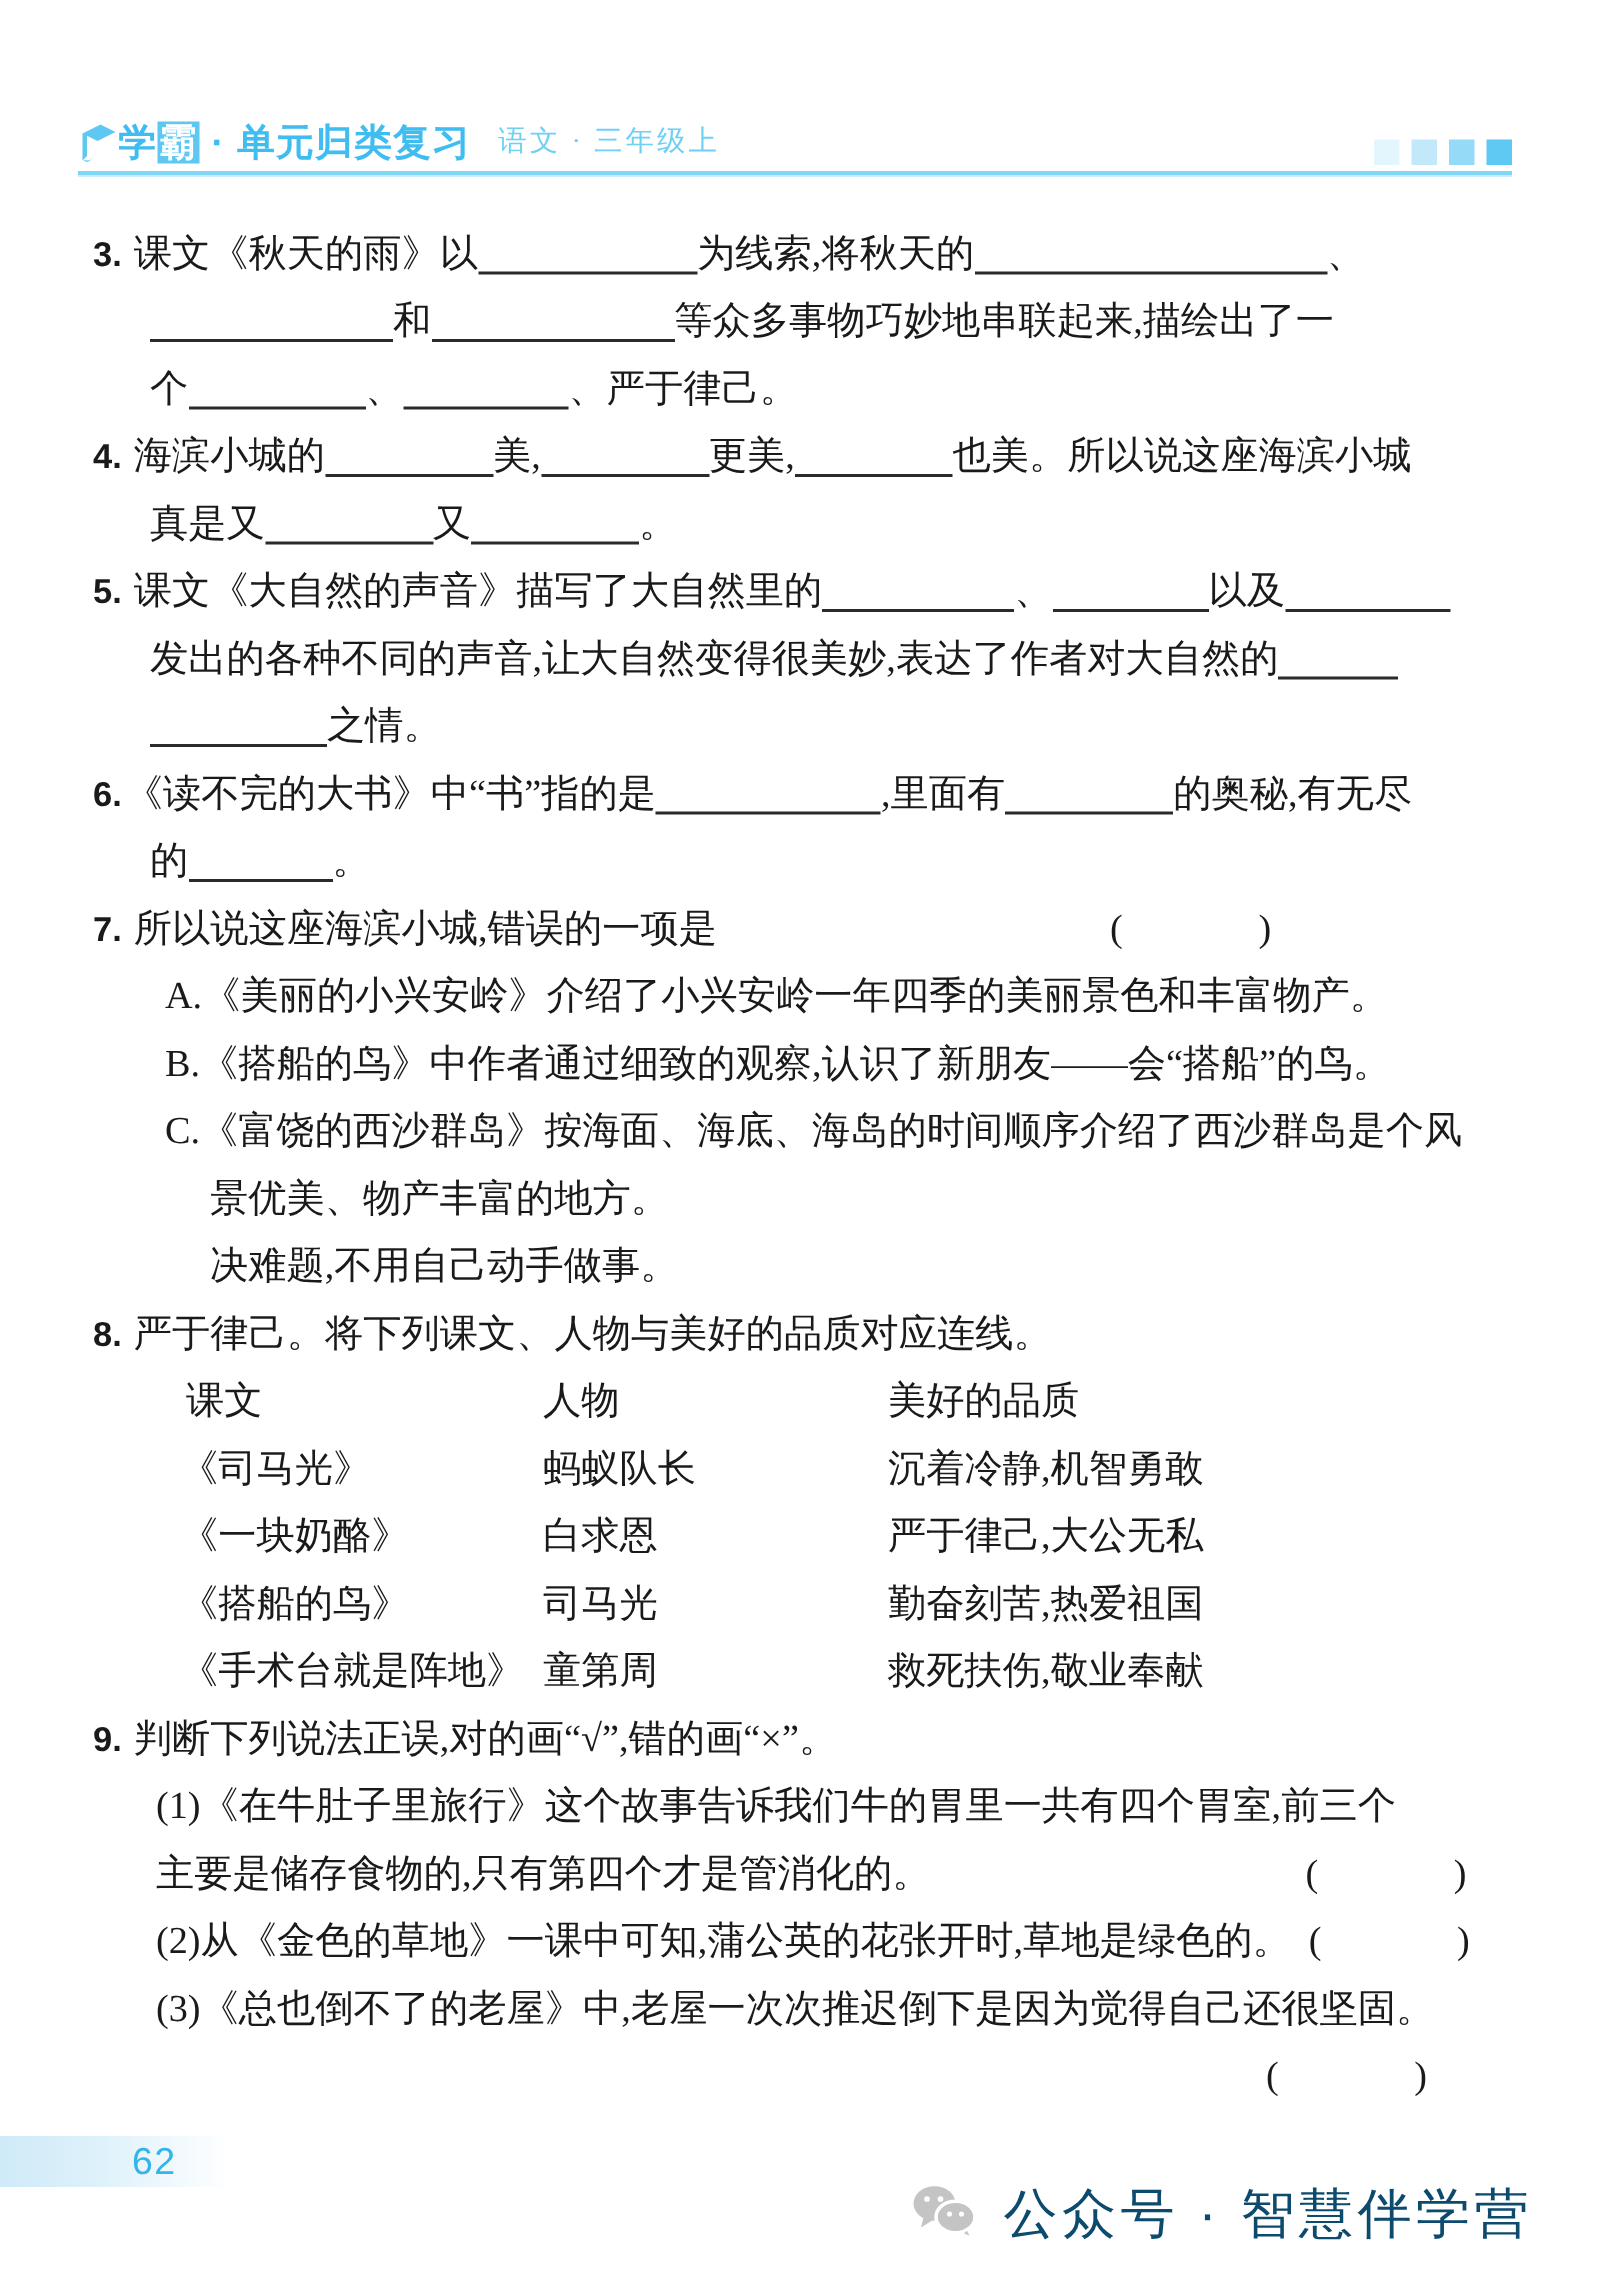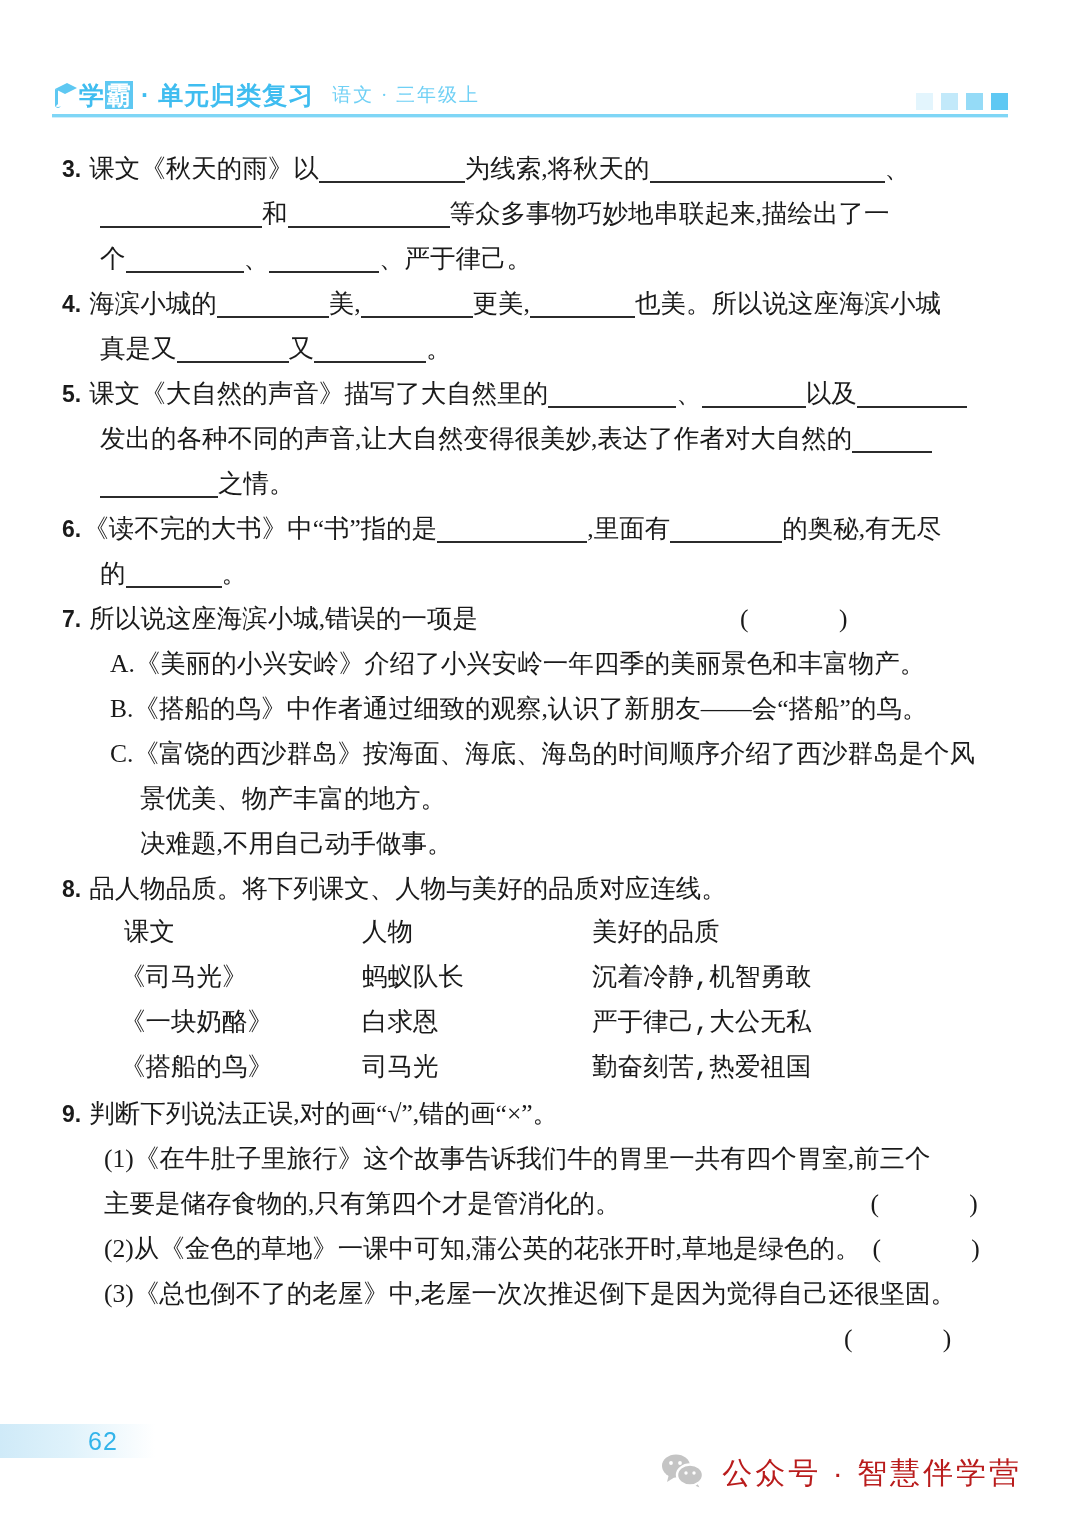--- a/index.html
+++ b/index.html
@@ -150,21 +150,21 @@
 
   
   .match {
     width: 100%;
   }
   .match-row {
     display: flex;
     height: 45px;
     line-height: 45px;
   }
-  .match-row > div { white-space: nowrap; font-family: Liberation Mono, monospace; }
+  .match-row > div { white-space: nowrap; }
   .col-a { width: 300px; padding-left: 58px; box-sizing: border-box; }
   .col-b { width: 230px; }
   .col-c { width: 380px; }
   .match-head .col-a { padding-left: 62px; }
 
   
   .footer-band {
     position: absolute;
     left: 0;
     top: 1424px;
@@ -187,22 +187,22 @@
     position: absolute;
     right: 58px;
     top: 1452px;
     display: flex;
     align-items: center;
     color: #c4c4c4;
   }
   .wechat-icon { margin-right: 16px; display: block; }
   .watermark-text {
     font-family: "Liberation Sans", "DejaVu Sans", sans-serif;
-    font-size: 30px;
-    color: #b91c1c;
+    font-size: 36px;
+    color: #0c4a6e;
     letter-spacing: 3px;
     white-space: nowrap;
   }
 </style>
 </head>
 <body>
 
 <div class="page">
 
   <div class="header">
@@ -276,21 +276,21 @@
       </span>
       <span class="line"><span class="indent" style="width:48px"></span><span>A.《美丽的小兴安岭》介绍了小兴安岭一年四季的美丽景色和丰富物产。</span></span>
       <span class="line"><span class="indent" style="width:48px"></span><span>B.《搭船的鸟》中作者通过细致的观察,认识了新朋友——会“搭船”的鸟。</span></span>
       <span class="line"><span class="indent" style="width:48px"></span><span>C.《富饶的西沙群岛》按海面、海底、海岛的时间顺序介绍了西沙群岛是个风</span></span>
       <span class="line"><span class="indent" style="width:78px"></span><span>景优美、物产丰富的地方。</span></span>
       <span class="line"><span class="indent" style="width:78px"></span><span>决难题,不用自己动手做事。</span></span>
     </div>
 
     <div class="q">
       <span class="line">
-        <span class="num">8.</span><span style="display:inline-block;width:8px"></span><span>品人物品质。将下列课文、人物与美好的品质对应连线。</span>
+        <span class="num">8.</span><span style="display:inline-block;width:8px"></span><span>严于律己。将下列课文、人物与美好的品质对应连线。</span>
       </span>
       <div class="match">
         <div class="match-row match-head">
           <div class="col-a">课文</div>
           <div class="col-b">人物</div>
           <div class="col-c">美好的品质</div>
         </div>
         <div class="match-row">
           <div class="col-a">《司马光》</div>
           <div class="col-b">蚂蚁队长</div>
@@ -298,20 +298,25 @@
         </div>
         <div class="match-row">
           <div class="col-a">《一块奶酪》</div>
           <div class="col-b">白求恩</div>
           <div class="col-c">严于律己,大公无私</div>
         </div>
         <div class="match-row">
           <div class="col-a">《搭船的鸟》</div>
           <div class="col-b">司马光</div>
           <div class="col-c">勤奋刻苦,热爱祖国</div>
+        </div>
+        <div class="match-row">
+          <div class="col-a">《手术台就是阵地》</div>
+          <div class="col-b">童第周</div>
+          <div class="col-c">救死扶伤,敬业奉献</div>
         </div>
       </div>
     </div>
 
     <div class="q">
       <span class="line">
         <span class="num">9.</span><span style="display:inline-block;width:8px"></span><span>判断下列说法正误,对的画“√”,错的画“×”。</span>
       </span>
       <span class="line"><span class="indent" style="width:42px"></span><span>(1)《在牛肚子里旅行》这个故事告诉我们牛的胃里一共有四个胃室,前三个</span></span>
       <span class="line"><span class="indent" style="width:42px"></span><span>主要是储存食物的,只有第四个才是管消化的。</span><span style="display:inline-block;width:250px"></span><span class="brk">(  )</span></span>

